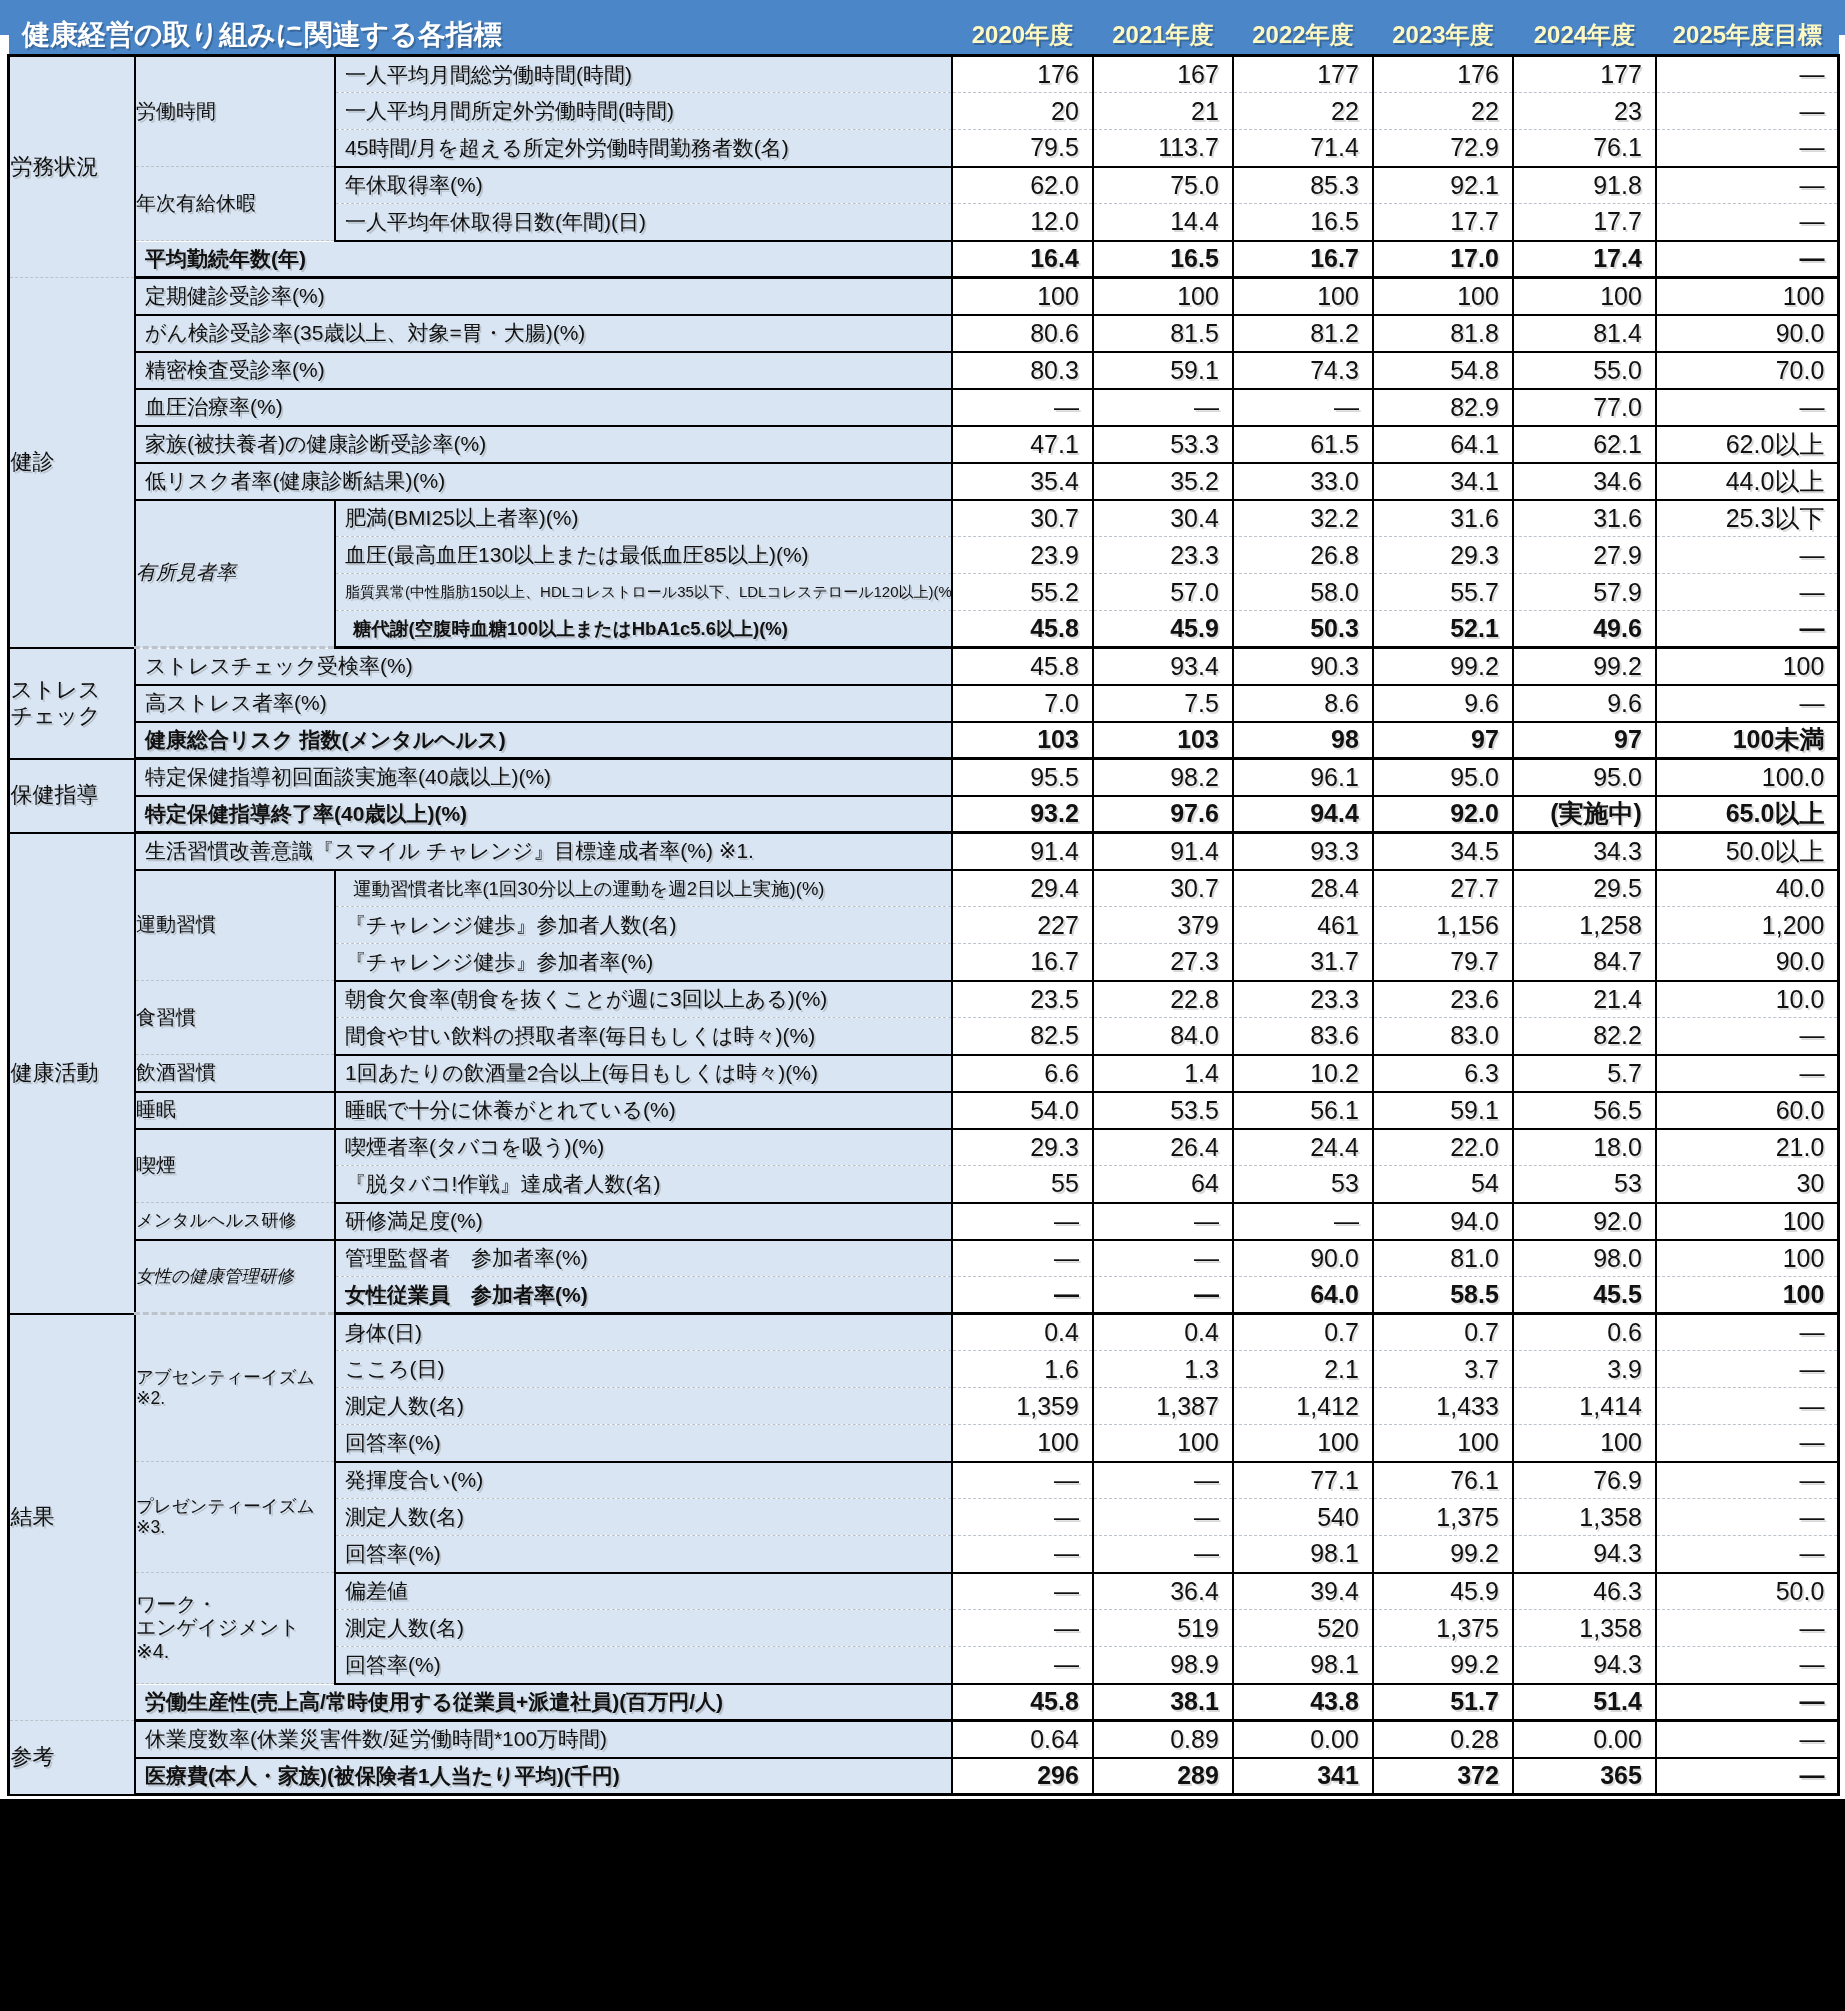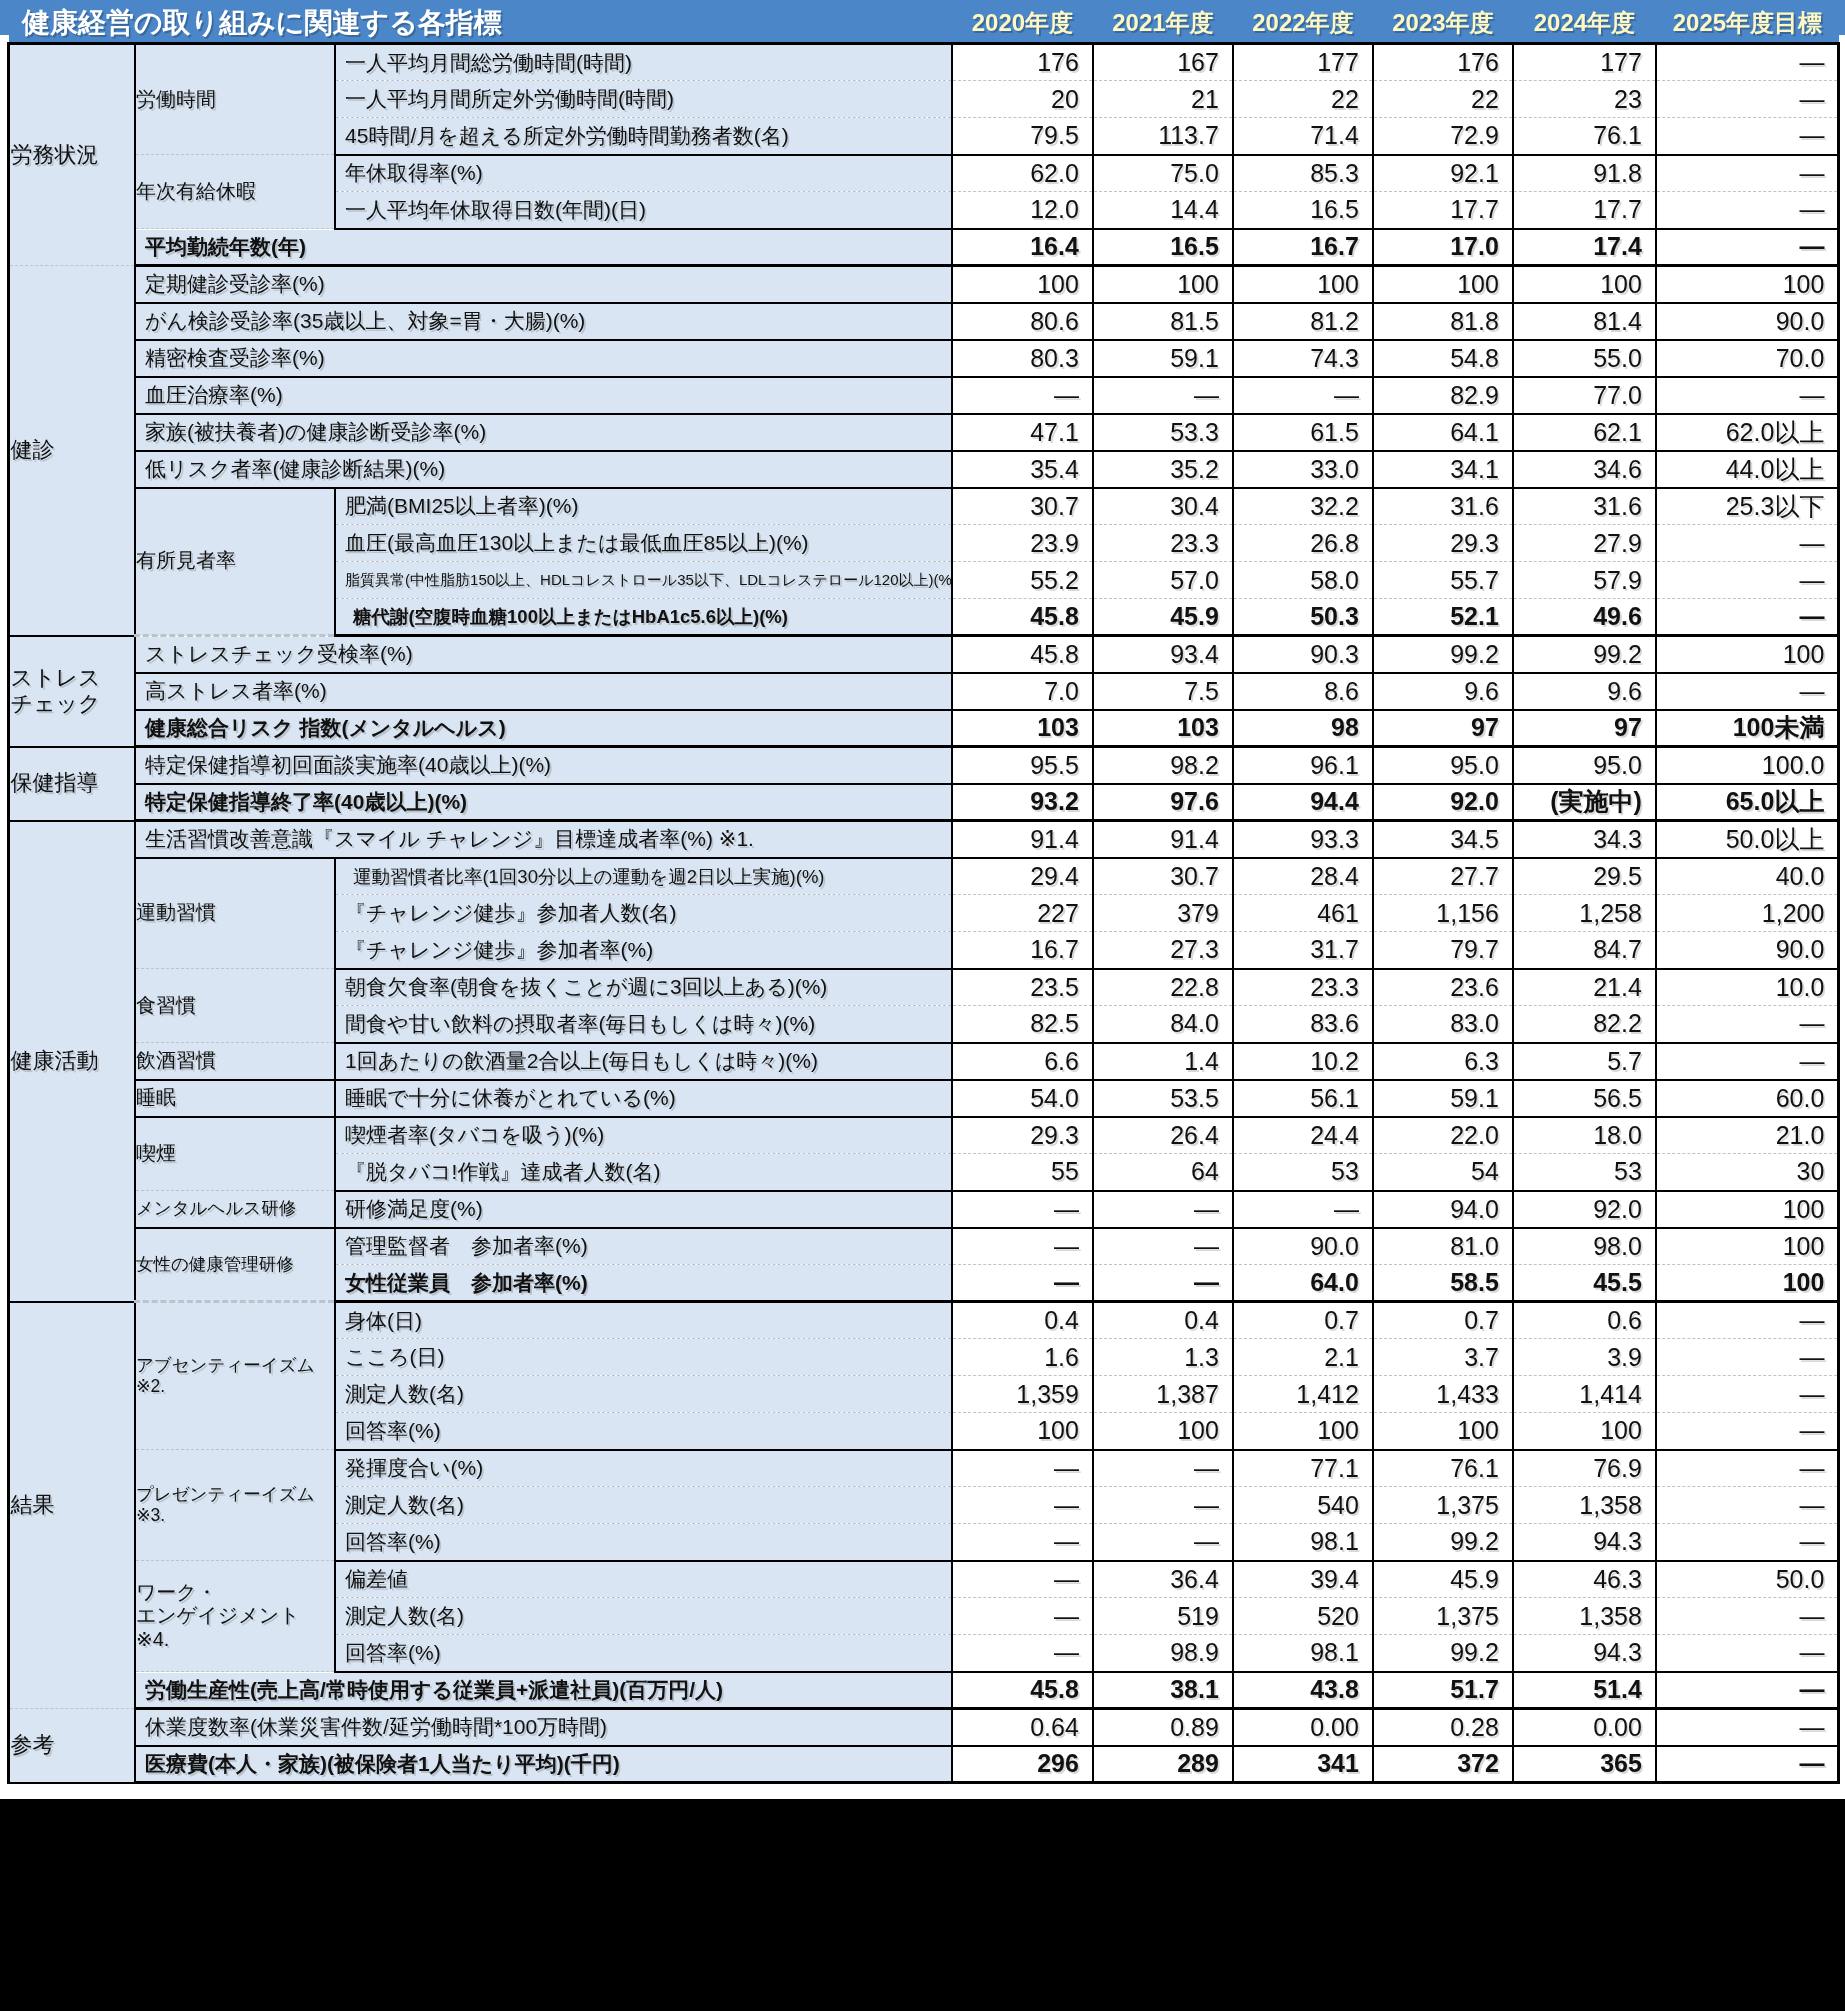--- a/index.html
+++ b/index.html
@@ -4,39 +4,39 @@
 <style>
   html,body{margin:0;padding:0;}
   body{
     width:1846px;height:2012px;
     background:#000;
     font-family:"Liberation Sans","DejaVu Sans",sans-serif;
     -webkit-font-smoothing:antialiased;
   }
   .page{position:relative;width:1846px;height:1799px;background:#fff;overflow:hidden;}
   .header-strip{position:absolute;top:0;left:0;width:1846px;height:35px;background:#4a86c8;}
-  table{position:absolute;top:4px;left:7.4px;width:1831px;border-collapse:collapse;table-layout:fixed;}
+  table{position:absolute;top:16px;left:7.4px;width:1831px;border-collapse:collapse;table-layout:fixed;}
   thead th{border:none;background:#4a86c8;height:35px;padding:0;vertical-align:middle;}
   .title-cell{font-size:28px;font-weight:bold;color:#fff;text-align:left;padding-left:13px;
     text-shadow:1.8px 1.8px 0 rgba(0,0,0,0.22);white-space:nowrap;}
   .year-th{font-size:24px;font-weight:600;color:#fef9c3;text-align:center;
     text-shadow:1.8px 1.8px 0 rgba(0,0,0,0.22);white-space:nowrap;}
   tbody td{padding:0;vertical-align:middle;border-left:2.8px solid #000;border-right:2.8px solid #000;
     color:#111;text-shadow:1.8px 1.8px 0 rgba(40,40,40,0.18);}
   tbody tr{height:37px;}
   tr.first-row > td{border-top:3.7px solid #000;}
   tr.dashed > td{border-bottom:1.8px dashed #bdc3ca;}
   tr.group-end > td{border-bottom:2.8px solid #000;}
   tr.section-end > td{border-bottom:3.7px solid #000;font-weight:bold;}
   .cat-cell{font-size:22px;text-align:left;background:#d9e5f2;white-space:pre-line;line-height:1.2;
     border-left-width:3.7px;border-bottom:3.7px solid #000;}
   .sub-cell{font-size:20px;background:#d9e5f2;white-space:pre-line;line-height:1.18;
     border-bottom:2.8px solid #000;}
   .sub-cell.small{font-size:17.5px;margin-top:36px;}
-  .sub-cell.sub-end{border-bottom-width:3.7px;}
+  .sub-cell.sub-end{border-bottom-width:3.7px;font-style:italic;}
   .item-cell{font-size:21px;text-align:left;padding-left:9.2px;background:#d9e5f2;white-space:nowrap;overflow:hidden;}
   .item-cell.sm{font-size:18.5px;padding-left:17px;}
   .item-cell.xs{font-size:15px;}
   .value-cell{font-size:25px;text-align:right;padding-right:13px;background:#fff;white-space:nowrap;}
   .last-col{border-right-width:3.7px;}
 </style>
 </head>
 <body>
 
 <div class="page">

